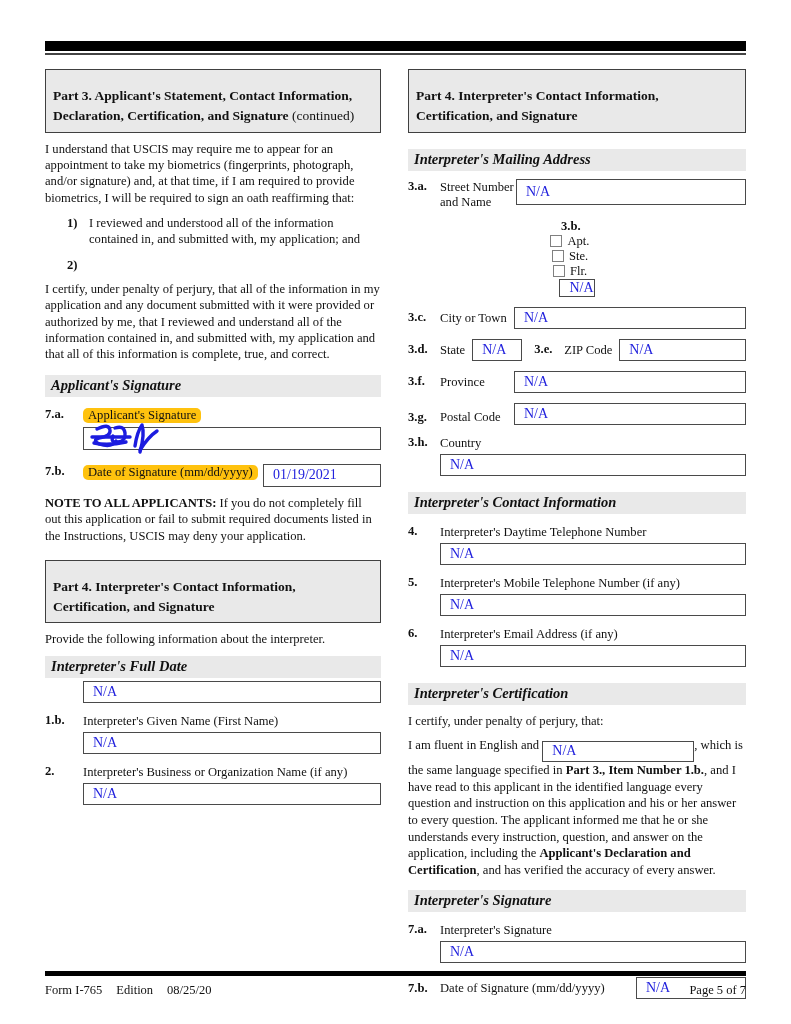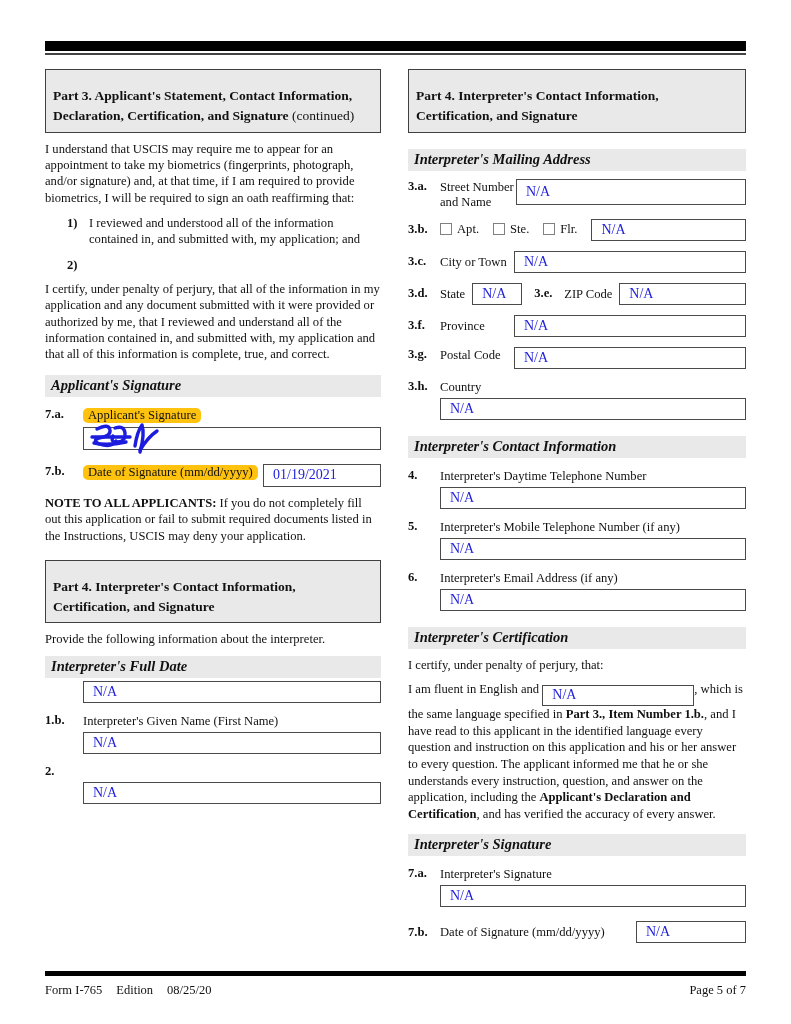--- a/index.html
+++ b/index.html
@@ -130,20 +130,21 @@
       <div class="fieldrow mt10">
         <span class="fnum">1.b.</span>
         <span class="flabel">Interpreter's Given Name (First Name)</span>
       </div>
       <div class="vbox" style="margin:3px 0 0 38px;">
         <span>N/A</span>
       </div>
 
       <div class="fieldrow mt10">
         <span class="fnum">2.</span>
+        <span class="flabel">Interpreter's Business or Organization Name (if any)</span>
       </div>
       <div class="vbox" style="margin:3px 0 0 38px;">
         <span>N/A</span>
       </div>
     </div>
 
     <div class="col-r">
       <div class="part-box">Part 4.  Interpreter's Contact Information, Certification, and Signature</div>
 
       <div class="section-bar mt16">Interpreter's Mailing Address</div>
@@ -152,21 +153,21 @@
         <span class="fnum narrow">3.a.</span>
         <span class="flabel" style="width:76px; flex:none; line-height:1.25;">
           <span>Street Number</span><br>
           <span>and Name</span>
         </span>
         <div class="vbox grow" style="height:26px;">
           <span>N/A</span>
         </div>
       </div>
 
-      <div class="fieldrow mt8" style="align-items:center;">
+      <div class="fieldrow mt8" style="align-items:center;flex-direction:column;">
         <span class="fnum narrow">3.b.</span>
         <span class="cb-group"><span class="checkbox"></span><span>Apt.</span></span>
         <span class="cb-group"><span class="checkbox"></span><span>Ste.</span></span>
         <span class="cb-group"><span class="checkbox"></span><span>Flr.</span></span>
         <div class="vbox grow">
           <span>N/A</span>
         </div>
       </div>
 
       <div class="fieldrow mt10" style="align-items:center;justify-content:flex-end;">
@@ -191,21 +192,21 @@
       </div>
 
       <div class="fieldrow mt10" style="align-items:center;">
         <span class="fnum narrow">3.f.</span>
         <span class="flabel" style="width:74px; flex:none;">Province</span>
         <div class="vbox grow">
           <span>N/A</span>
         </div>
       </div>
 
-      <div class="fieldrow mt10" style="align-items:flex-start;">
+      <div class="fieldrow mt10" style="align-items:flex-end;">
         <span class="fnum narrow">3.g.</span>
         <span class="flabel" style="width:74px; flex:none;">Postal Code</span>
         <div class="vbox grow">
           <span>N/A</span>
         </div>
       </div>
 
       <div class="fieldrow mt10">
         <span class="fnum narrow">3.h.</span>
         <span class="flabel">Country</span>

